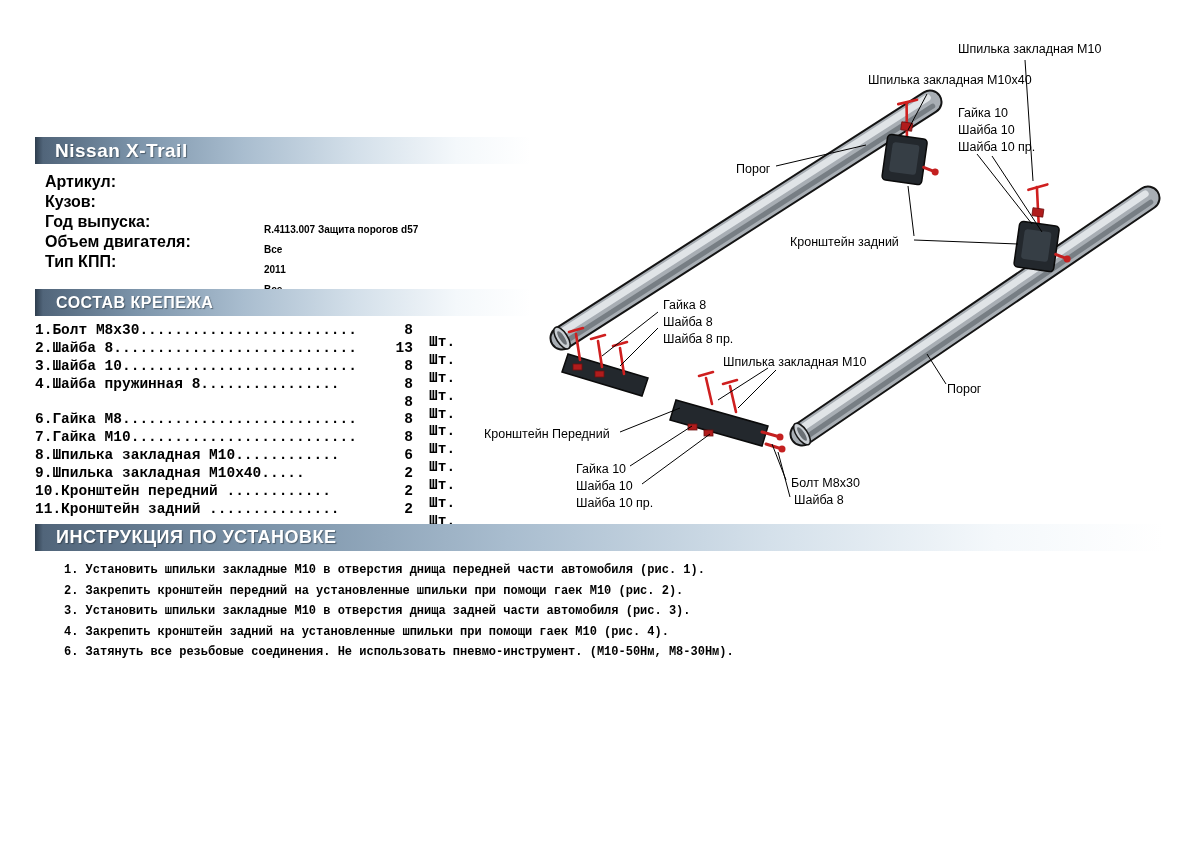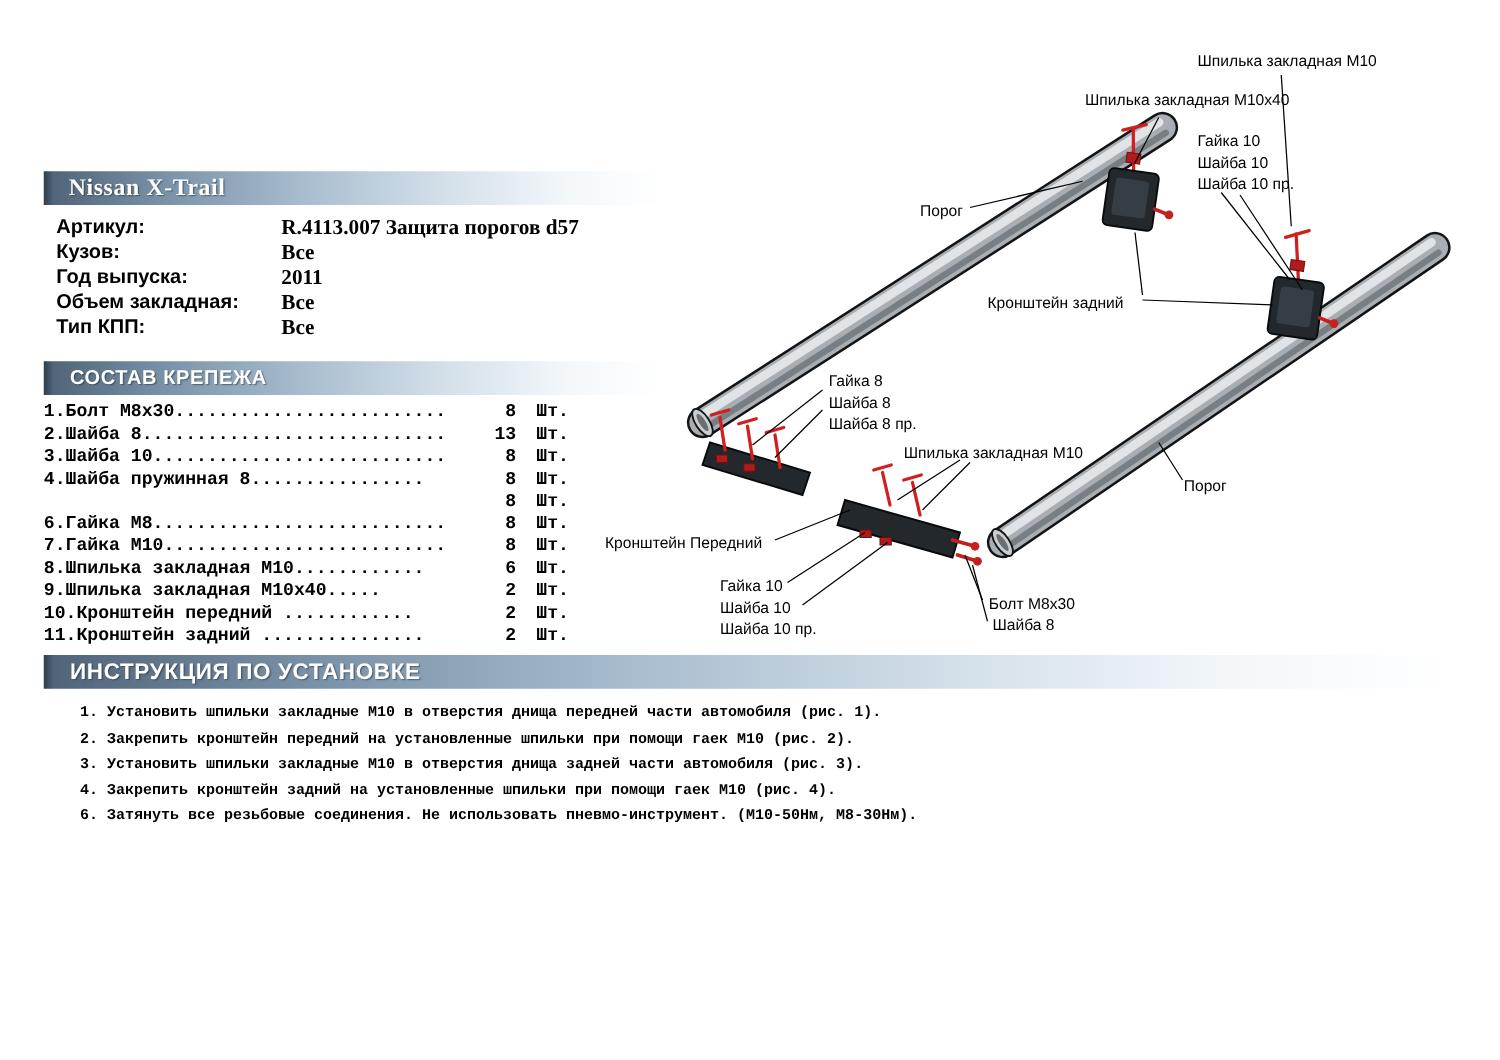--- a/index.html
+++ b/index.html
@@ -5,37 +5,37 @@
   html,body{margin:0;padding:0;background:#ffffff;}
   .page{position:relative;width:1200px;height:848px;background:#fff;overflow:hidden;
         font-family:"Liberation Sans",sans-serif;color:#000;}
 
   
   .bar{position:absolute;box-sizing:border-box;height:27px;display:flex;align-items:center;
        padding-left:21px;color:#fff;font-weight:700;
        background:linear-gradient(90deg,#2e3e4e 0px,#51657a 8px,#7b93a9 20%,#a9bdcf 42%,
                   #d4e0ea 65%,#f4f8fb 85%,#ffffff 100%);
        text-shadow:1px 1px 1px rgba(35,45,55,.55);}
-  #bar-title{left:35px;top:137px;width:496px;font-family:Liberation Serif, serif;
+  #bar-title{left:35px;top:137px;width:496px;font-family:Liberation Sans, sans-serif;
              font-size:19px;letter-spacing:.5px;padding-left:20px;}
   #bar-fasteners{left:35px;top:289px;width:496px;font-size:16px;letter-spacing:.5px;}
   #bar-instructions{left:35px;top:524px;width:1129px;font-size:18px;letter-spacing:.5px;}
 
   
   .specs{position:absolute;left:45px;top:172px;width:490px;}
-  .spec-row{display:flex;height:20px;line-height:20px;}
+  .spec-row{display:flex;height:20px;line-height:20px;gap:39px;}
   .spec-label{width:180px;font-weight:700;font-size:16px;}
-  .spec-value{font-weight:700;font-size:17px;font-family:Liberation Serif, serif;white-space:nowrap;}
+  .spec-value{font-weight:700;font-size:10px;font-family:Liberation Sans, sans-serif;white-space:nowrap;margin-top:48px;}
 
   
   .parts{position:absolute;left:35px;top:322px;width:500px;
          font-family:"Liberation Mono",monospace;font-weight:700;font-size:14.5px;}
   .part-row{position:relative;height:17.9px;line-height:17.9px;white-space:nowrap;}
   .part-qty{position:absolute;left:330px;width:48px;text-align:right;top:0;}
-  .part-unit{position:absolute;left:394px;top:0;}
+  .part-unit{position:absolute;left:394px;top:12px;}
 
   
   .steps{position:absolute;left:42px;top:560px;width:1160px;
          font-family:"Liberation Mono",monospace;font-weight:700;font-size:12px;}
   .step{height:20.5px;line-height:20.5px;white-space:nowrap;padding-left:22px;}
 
   
   .diagram{position:absolute;left:480px;top:0;width:720px;height:520px;margin-top:16px;}
   svg text{font-family:"Liberation Sans",sans-serif;font-size:12.5px;fill:#000;}
   .leader{stroke:#000;stroke-width:1;fill:none;}
@@ -65,21 +65,21 @@
     </div>
     <div class="spec-row">
       <span class="spec-label">Кузов:</span>
       <span class="spec-value">Все</span>
     </div>
     <div class="spec-row">
       <span class="spec-label">Год выпуска:</span>
       <span class="spec-value">2011</span>
     </div>
     <div class="spec-row">
-      <span class="spec-label">Объем закладная:</span>
+      <span class="spec-label">Объем двигателя:</span>
       <span class="spec-value">Все</span>
     </div>
     <div class="spec-row">
       <span class="spec-label">Тип КПП:</span>
       <span class="spec-value">Все</span>
     </div>
   </div>
 
   <div class="bar" id="bar-fasteners">
     <span>СОСТАВ КРЕПЕЖА</span>

